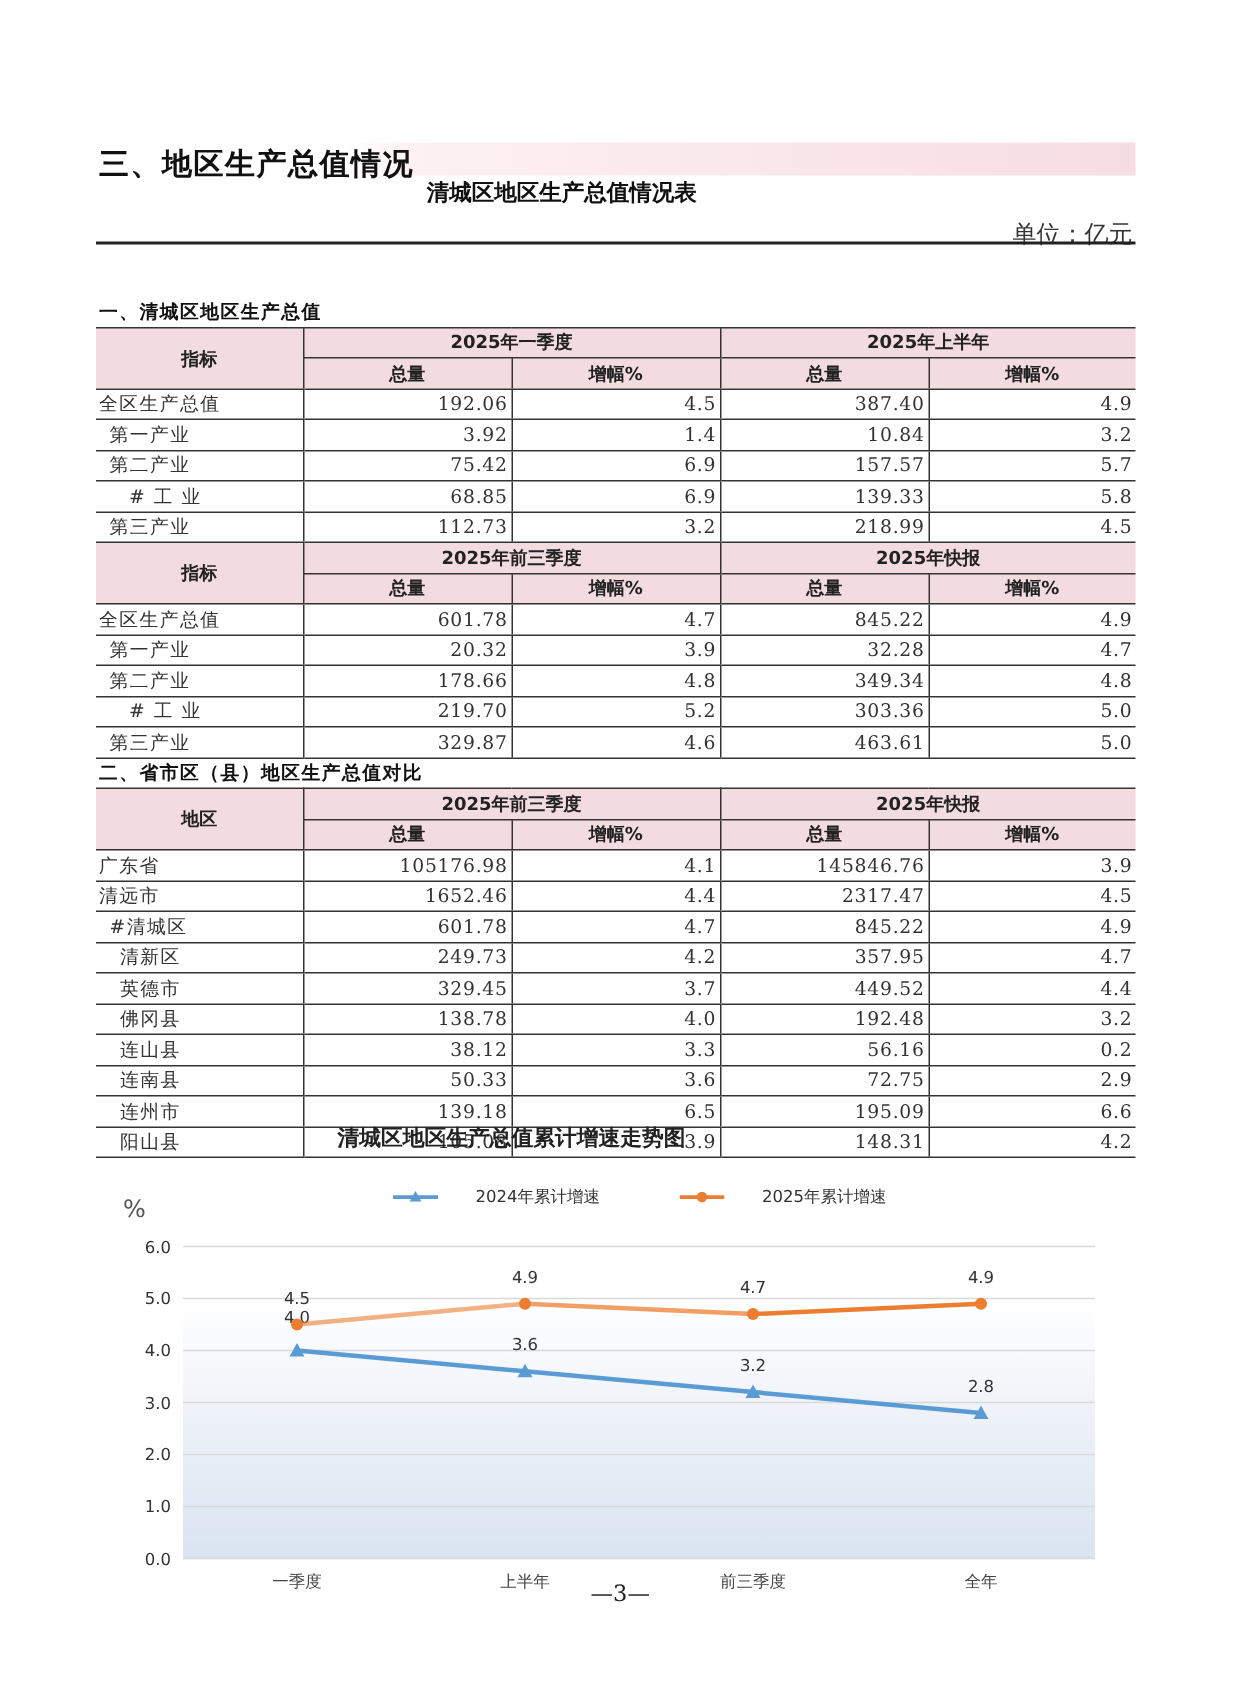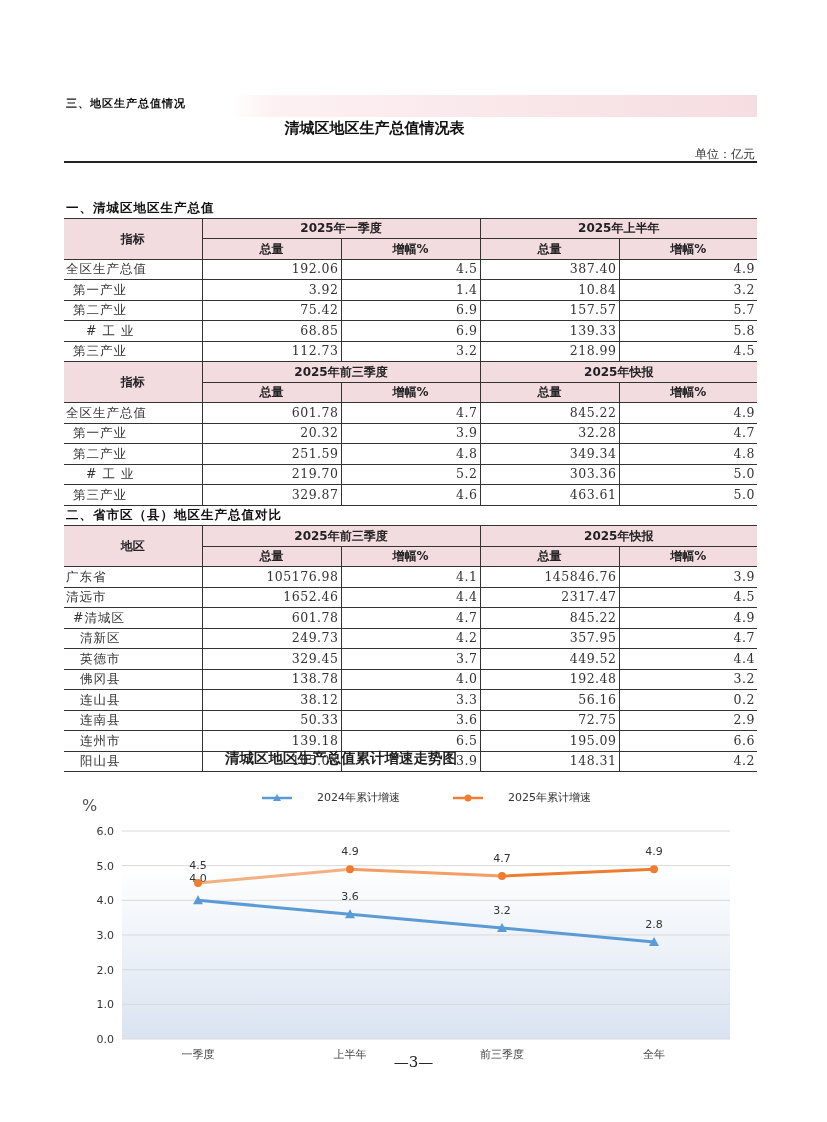--- a/index.html
+++ b/index.html
@@ -1,24 +1,24 @@
 <!DOCTYPE html>
 <html><head>
 <meta charset="utf-8">
 <style>
   html, body { margin: 0; padding: 0; background: #ffffff; }
   body { width: 827px; height: 1122px; position: relative; overflow: hidden;
          font-family: "DejaVu Serif", serif; color: #222; }
   .section-bar { position: absolute; left: 64px; top: 95px; width: 693px; height: 22px;
     background: linear-gradient(to right, #ffffff 0%, #ffffff 24%, #fdf1f3 30%, #f6dde1 100%); }
   .section-title { position: absolute; left: 66px; top: 96px; font-family: "DejaVu Sans", sans-serif;
-    font-size: 11px; font-weight: bold; color: #111; letter-spacing: 1px; }
+    font-size: 20px; font-weight: bold; color: #111; letter-spacing: 1px; }
   .table-title { position: absolute; left: 0; width: 749px; top: 119px; text-align: center;
     font-family: "DejaVu Sans", sans-serif; font-size: 15px; font-weight: bold; color: #111; }
-  .unit { position: absolute; right: 72px; top: 146px; font-size: 12px; color: #333; }
+  .unit { position: absolute; right: 72px; top: 146px; font-size: 16px; color: #333; }
 
   table.gdp { position: absolute; left: 64px; width: 693px; border-collapse: collapse;
     font-size: 12.5px; table-layout: fixed; margin-top: 36px; }
   table.gdp td { height: 19.5px; padding: 0 2px; border-bottom: 1.5px solid #333; line-height: 18px; }
   table.gdp td.num { text-align: right; border-left: 1px solid #333; font-family: "DejaVu Serif", serif; letter-spacing: 0.5px; color: #333; }
   table.gdp td.label { color: #333; letter-spacing: 1px; }
   table.gdp td.ind1 { padding-left: 9px; }
   table.gdp td.ind2 { padding-left: 22px; }
   table.gdp td.ind3 { padding-left: 16px; }
   table.gdp tr.hdr td { background: #f2dce0; text-align: center; font-family: "DejaVu Sans", sans-serif;
@@ -123,21 +123,21 @@
       </tr>
       <tr>
         <td class="label ind1">第一产业</td>
         <td class="num">20.32</td>
         <td class="num">3.9</td>
         <td class="num">32.28</td>
         <td class="num">4.7</td>
       </tr>
       <tr>
         <td class="label ind1">第二产业</td>
-        <td class="num">251.59</td>
+        <td class="num">178.66</td>
         <td class="num">4.8</td>
         <td class="num">349.34</td>
         <td class="num">4.8</td>
       </tr>
       <tr>
         <td class="label ind2"># 工 业</td>
         <td class="num">219.70</td>
         <td class="num">5.2</td>
         <td class="num">303.36</td>
         <td class="num">5.0</td>

